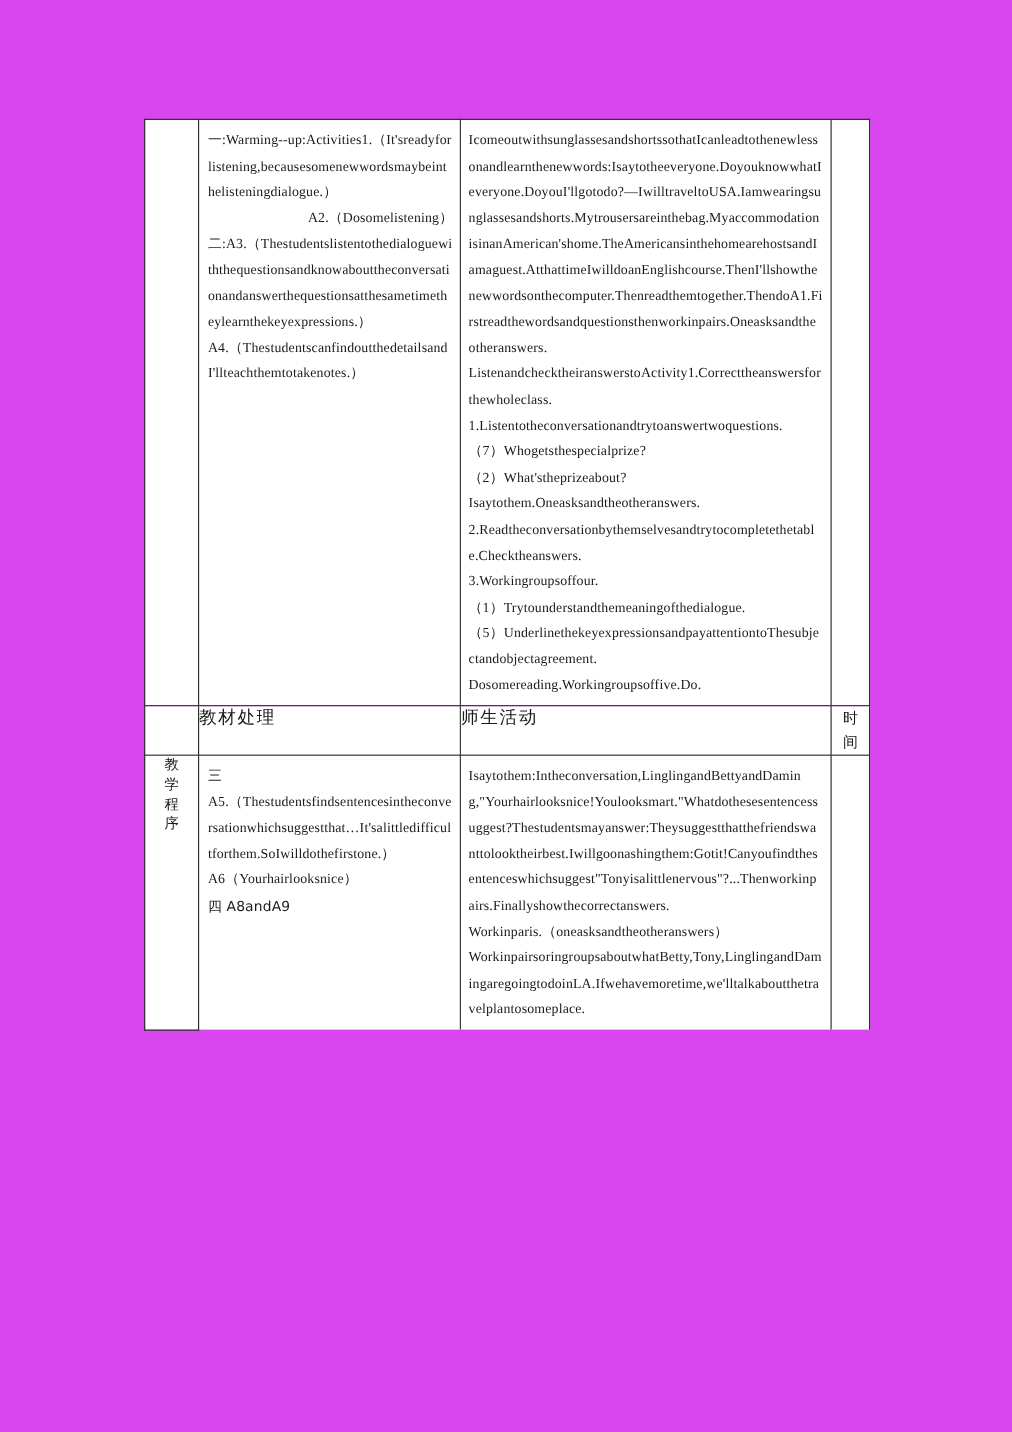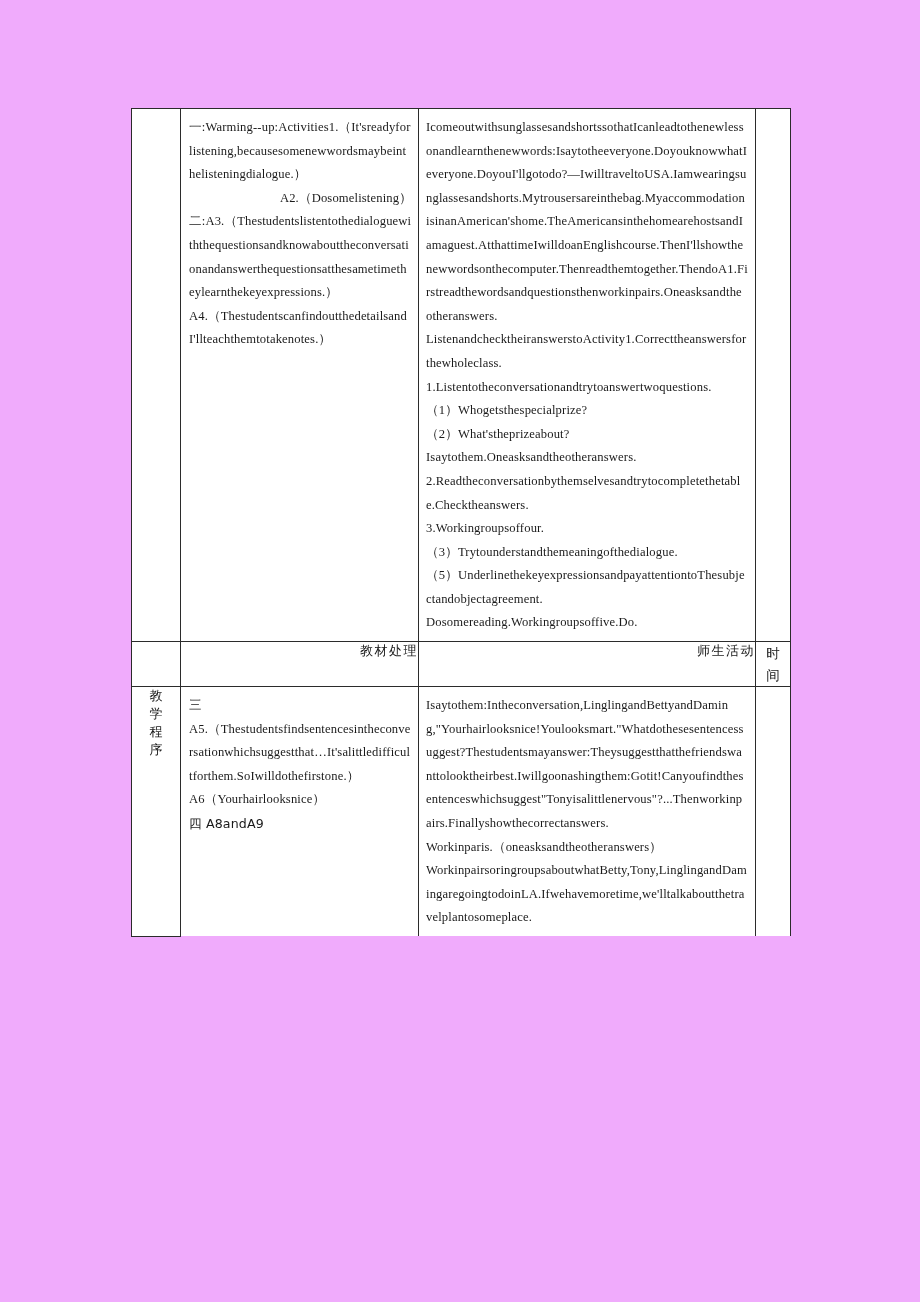--- a/index.html
+++ b/index.html
@@ -13,21 +13,21 @@
     font-family: "Liberation Serif", "DejaVu Serif", serif;
     color: #1a1a1a;
     overflow: hidden;
     position: relative;
   }
   .page {
     position: absolute;
     left: 0; top: 0;
     width: 920px;
     height: 1302px;
-    background: #f0abfc;
+    background: #d946ef;
   }
   .lesson-table {
     position: absolute;
     left: 131px;
     top: 108px;
     width: 659px;
     border-collapse: collapse;
     table-layout: fixed;
   }
   .lesson-table td {
@@ -60,22 +60,22 @@
     margin: 0;
   }
   .para { margin: 0; }
   .para + .para { margin-top: 0; }
   .gap-para { margin-top: 23px; text-align: right; }
   .gap-small { margin-top: 12px; }
 
   
   .colhead {
     font-family: "DejaVu Sans", "Liberation Sans", sans-serif;
-    font-size: 13px;
-    text-align: right;
+    font-size: 16px;
+    text-align: left;
     letter-spacing: 1.5px;
     padding: 16px 4px 15px 4px;
   }
   .timehead {
     font-family: "DejaVu Sans", "Liberation Sans", sans-serif;
     font-size: 13.5px;
     text-align: center;
     line-height: 22px;
     padding: 8px 2px;
     letter-spacing: 0px;
@@ -123,26 +123,26 @@
             <p class="runtext para gap-small">二:A3.（Thestudentslistentothedialoguewiththequestionsandknowabouttheconversationandanswerthequestionsatthesametimetheylearnthekeyexpressions.）</p>
             <p class="runtext para">A4.（ThestudentscanfindoutthedetailsandI'llteachthemtotakenotes.）</p>
           </div>
         </td>
 
         <td>
           <div class="cell-pad-right">
             <p class="runtext para">IcomeoutwithsunglassesandshortssothatIcanleadtothenewlessonandlearnthenewwords:Isaytotheeveryone.DoyouknowwhatIeveryone.DoyouI'llgotodo?—IwilltraveltoUSA.Iamwearingsunglassesandshorts.Mytrousersareinthebag.MyaccommodationisinanAmerican'shome.TheAmericansinthehomearehostsandIamaguest.AtthattimeIwilldoanEnglishcourse.ThenI'llshowthenewwordsonthecomputer.Thenreadthemtogether.ThendoA1.Firstreadthewordsandquestionsthenworkinpairs.Oneasksandtheotheranswers.</p>
             <p class="runtext para gap-small">ListenandchecktheiranswerstoActivity1.Correcttheanswersforthewholeclass.</p>
             <p class="runtext para gap-small">1.Listentotheconversationandtrytoanswertwoquestions.</p>
-            <p class="runtext para">（1）Whogetsthespecialprize?</p>
+            <p class="runtext para">（7）Whogetsthespecialprize?</p>
             <p class="runtext para">（2）What'stheprizeabout?</p>
             <p class="runtext para">Isaytothem.Oneasksandtheotheranswers.</p>
             <p class="runtext para">2.Readtheconversationbythemselvesandtrytocompletethetable.Checktheanswers.</p>
             <p class="runtext para">3.Workingroupsoffour.</p>
-            <p class="runtext para">（3）Trytounderstandthemeaningofthedialogue.</p>
+            <p class="runtext para">（1）Trytounderstandthemeaningofthedialogue.</p>
             <p class="runtext para">（5）UnderlinethekeyexpressionsandpayattentiontoThesubjectandobjectagreement.</p>
             <p class="runtext para">Dosomereading.Workingroupsoffive.Do.</p>
           </div>
         </td>
 
         <td class="empty-cell"></td>
       </tr>
 
       <tr>
         <td class="empty-cell"></td>

